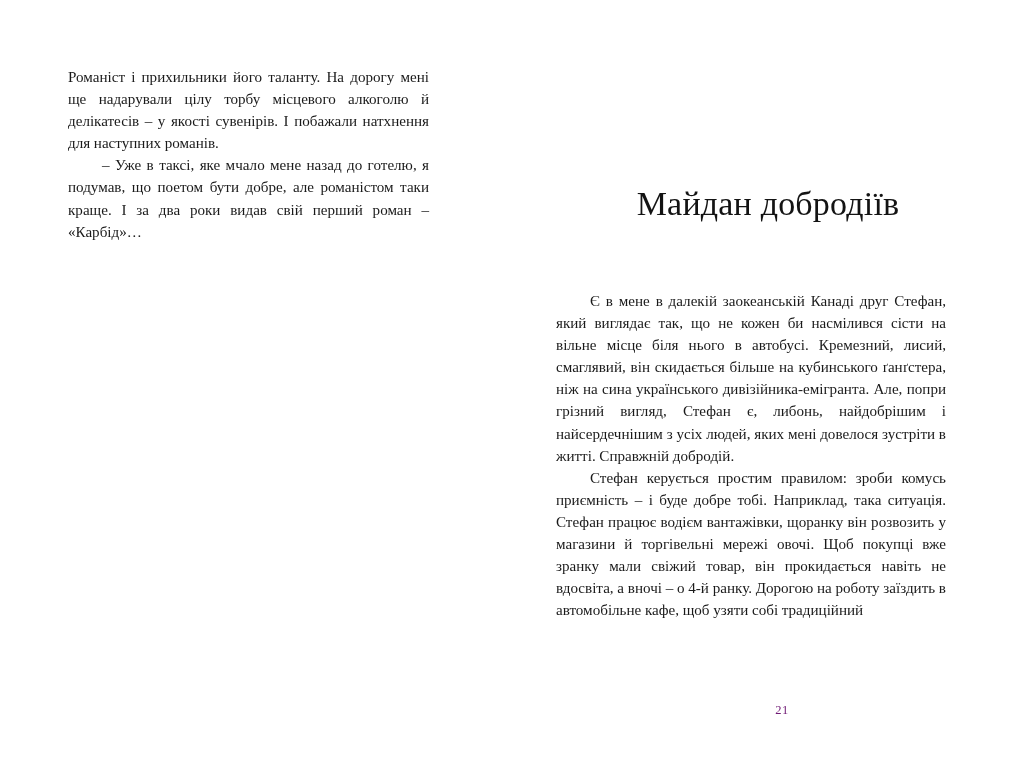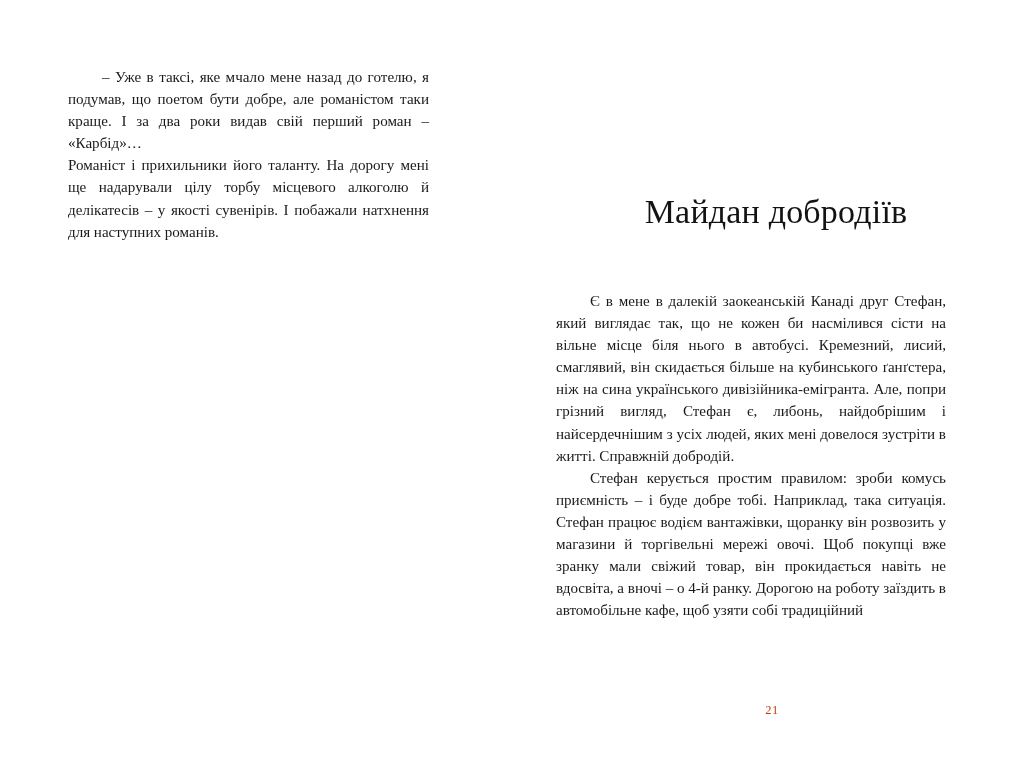--- a/index.html
+++ b/index.html
@@ -51,21 +51,21 @@
     position: absolute;
     left: 58px;
     top: 183px;
     width: 396px;
     text-align: center;
     font-size: 34px;
     line-height: 42px;
     font-weight: 400;
     letter-spacing: 0.2px;
     color: #131313;
-    margin: 8px;
+    margin: 0;
   }
   .right-textblock {
     position: absolute;
     left: 44px;
     top: 290px;
     width: 390px;
   }
 
   
   p.para {
@@ -78,39 +78,39 @@
     text-indent: 0;
     word-spacing: -0.1px;
   }
   p.para.indent {
     text-indent: 34px;
   }
 
   
   .folio {
     position: absolute;
-    left: 62px;
+    left: 72px;
     top: 702px;
     width: 396px;
     text-align: center;
     font-size: 12.5px;
     line-height: 16px;
-    color: #c2410c;
+    color: #701a75;
     letter-spacing: 0.4px;
   }
 </style>
 </head>
 <body>
 
 <div class="spread">
 
   <div class="page-left">
     <div class="left-textblock">
+      <p class="para">Романіст і прихильники його таланту. На дорогу мені ще надарували цілу торбу місцевого алкоголю й делікатесів – у якості сувенірів. І побажали натх­нення для наступних романів.</p>
       <p class="para indent">– Уже в таксі, яке мчало мене назад до готелю, я подумав, що поетом бути добре, але романістом таки краще. І за два роки видав свій перший ро­ман – «Карбід»…</p>
-      <p class="para">Романіст і прихильники його таланту. На дорогу мені ще надарували цілу торбу місцевого алкоголю й делікатесів – у якості сувенірів. І побажали натх­нення для наступних романів.</p>
     </div>
   </div>
 
   <div class="page-right">
 
     <h1 class="chapter-title">Майдан добродіїв</h1>
 
     <div class="right-textblock">
       <p class="para indent">Є в мене в далекій заокеанській Канаді друг Сте­фан, який виглядає так, що не кожен би насмілив­ся сісти на вільне місце біля нього в автобусі. Кре­мезний, лисий, смаглявий, він скидається більше на кубинського ґанґстера, ніж на сина українського дивізійника-емігранта. Але, попри грізний вигляд, Стефан є, либонь, найдобрішим і найсердечнішим з усіх людей, яких мені довелося зустріти в житті. Справжній добродій.</p>
       <p class="para indent">Стефан керується простим правилом: зроби ко­мусь приємність – і буде добре тобі. Наприклад, така ситуація. Стефан працює водієм вантажівки, щоранку він розвозить у магазини й торгівельні мережі овочі. Щоб покупці вже зранку мали сві­жий товар, він прокидається навіть не вдосвіта, а вночі – о 4-й ранку. Дорогою на роботу заїздить в автомобільне кафе, щоб узяти собі традиційний</p>

